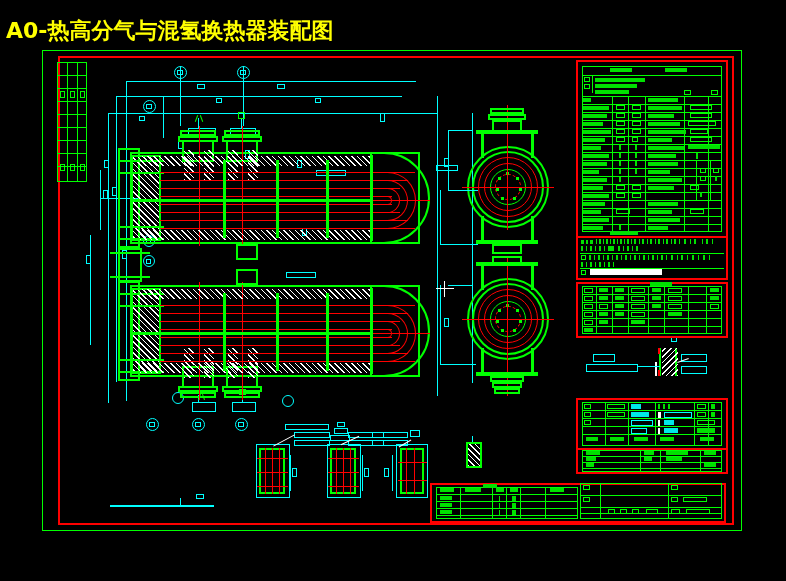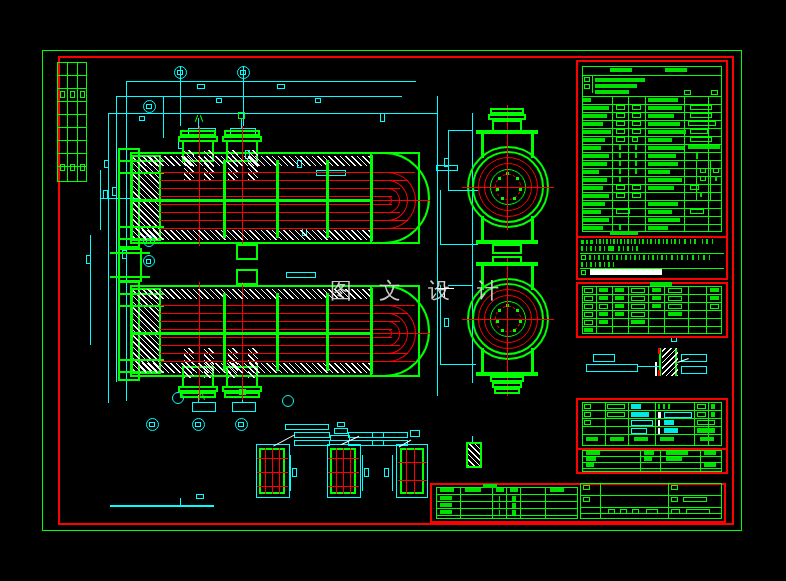--- a/index.html
+++ b/index.html
@@ -42,20 +42,21 @@
      background-image:repeating-linear-gradient(-45deg,#ffffff 0 1px,transparent 1px 4px);}
 
   #watermark{position:absolute;left:330px;top:276px;color:#d8d8d8;
      font-size:22px;letter-spacing:10px;white-space:nowrap;opacity:.92;}
 </style>
 </head>
 <body>
 
 <div id="stage">
 
+  <div id="title">A0-热高分气与混氢换热器装配图</div>
 
   <div class="gframe" style="left:42px;top:50px;width:700px;height:481px;"></div>
 
   <div class="rframe" style="left:58px;top:56px;width:676px;height:469px;"></div>
 
   <div>
     <div class="gbox" style="left:57px;top:62px;width:30px;height:120px;"></div>
     <div class="gl" style="left:67px;top:62px;width:1px;height:120px;"></div>
     <div class="gl" style="left:77px;top:62px;width:1px;height:120px;"></div>
     <div class="gl" style="left:57px;top:75px;width:30px;height:1px;"></div>
@@ -787,15 +788,14 @@
     <div class="gbox" style="left:632px;top:509px;width:7px;height:5px;"></div>
     <div class="gbox" style="left:646px;top:509px;width:12px;height:5px;"></div>
     <div class="gbox" style="left:671px;top:509px;width:9px;height:5px;"></div>
     <div class="gbox" style="left:686px;top:509px;width:24px;height:5px;"></div>
   </div>
 
   <div class="cl" style="left:110px;top:505px;width:104px;height:2px;"></div>
   <div class="cl" style="left:180px;top:498px;width:1px;height:9px;"></div>
   <div class="cbox" style="left:196px;top:494px;width:8px;height:5px;"></div>
 
-  <div id="watermark">图 文 设 计</div>
 
 </div>
 
 </body></html>

